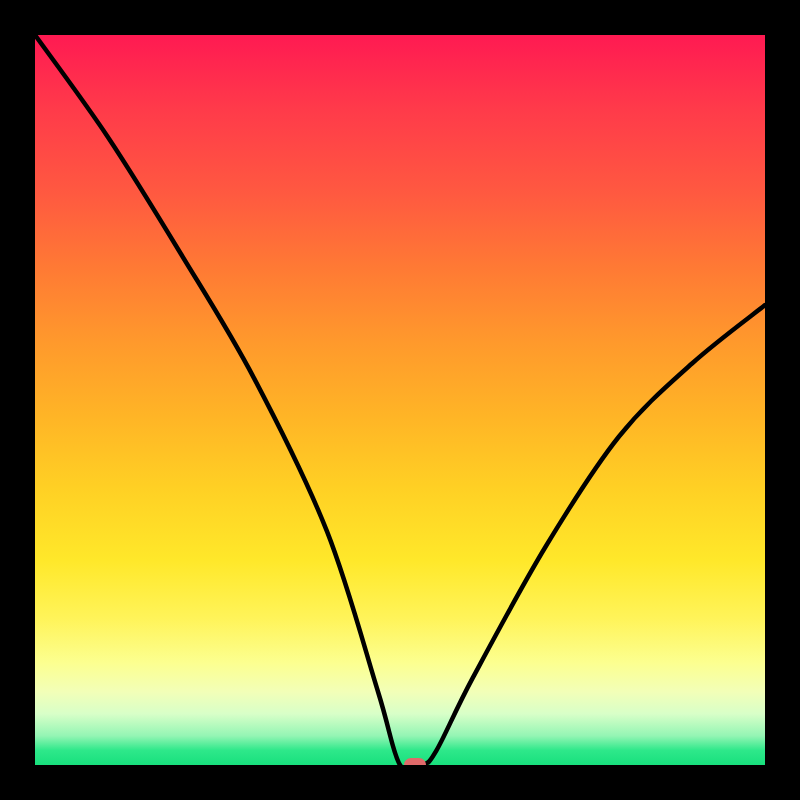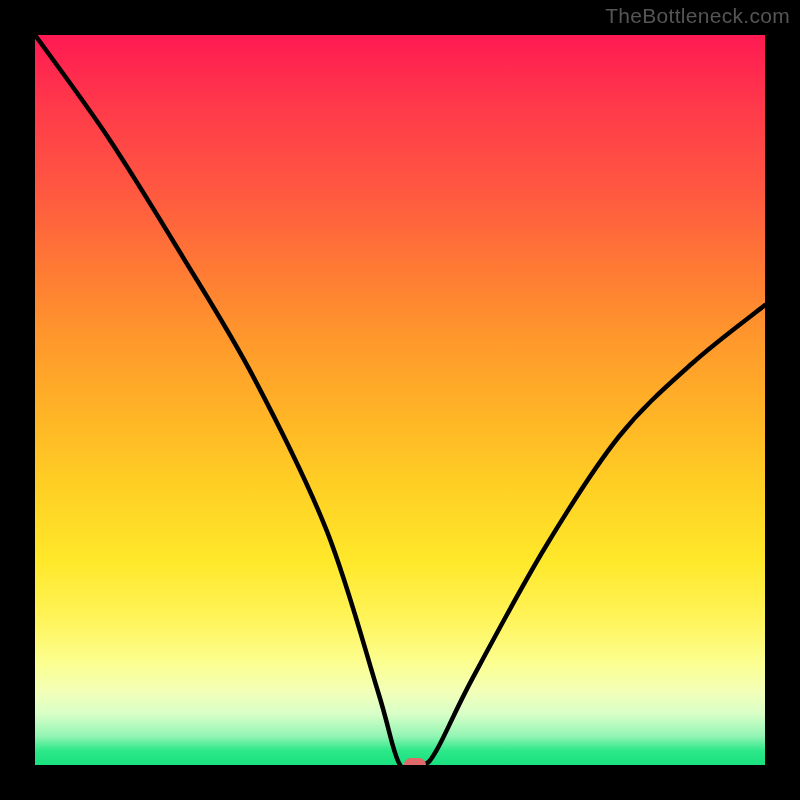--- a/index.html
+++ b/index.html
@@ -71,21 +71,20 @@
     background: #e06a6a;
     transform: translate(-50%, -50%);
     z-index: 3;
   }
 </style>
 </head>
 <body>
 
 <div class="frame">
 
-  <div class="watermark">TheBottleneck.com</div>
 
   <div class="plot-area">
     <div class="gradient"></div>
 
     <svg class="curve" viewBox="0 0 730 730" preserveAspectRatio="none">
       <path id="curve-path" d="M 0 0 C 12.166666666666666 17.033333333333335, 48.66666666666667 65.69999999999999, 73 102.2 C 97.33333333333333 138.70000000000002, 121.66666666666667 178.85000000000002, 146 219.00000000000003 C 170.33333333333334 259.15000000000003, 194.66666666666666 296.8666666666666, 219 343.09999999999997 C 243.33333333333334 389.3333333333333, 271.31666666666666 444.0833333333333, 292 496.4 C 312.68333333333334 548.7166666666667, 330.9333333333333 618.0666666666666, 343.09999999999997 657 C 355.26666666666665 695.9333333333334, 357.7 717.8333333333334, 365 730 C 372.3 742.1666666666666, 380.8166666666667 732.4333333333334, 386.90000000000003 730 C 392.98333333333335 727.5666666666666, 392.9833333333334 730, 401.50000000000006 715.4 C 410.0166666666667 700.8, 419.75 676.4666666666667, 438 642.4 C 456.25 608.3333333333333, 486.66666666666663 551.15, 510.99999999999994 510.99999999999994 C 535.3333333333333 470.84999999999997, 559.6666666666666 431.91666666666674, 584 401.50000000000006 C 608.3333333333334 371.08333333333337, 632.6666666666666 350.4, 657 328.49999999999994 C 681.3333333333334 306.5999999999999, 717.8333333333334 279.83333333333337, 730 270.1" fill="none" stroke="#000" stroke-width="4.5" stroke-linecap="round" stroke-linejoin="round"></path>
     </svg>
 
     <div id="marker" class="marker" style="left: 379.6px; top: 730px; background: rgb(224, 106, 106);"></div>
   </div>

